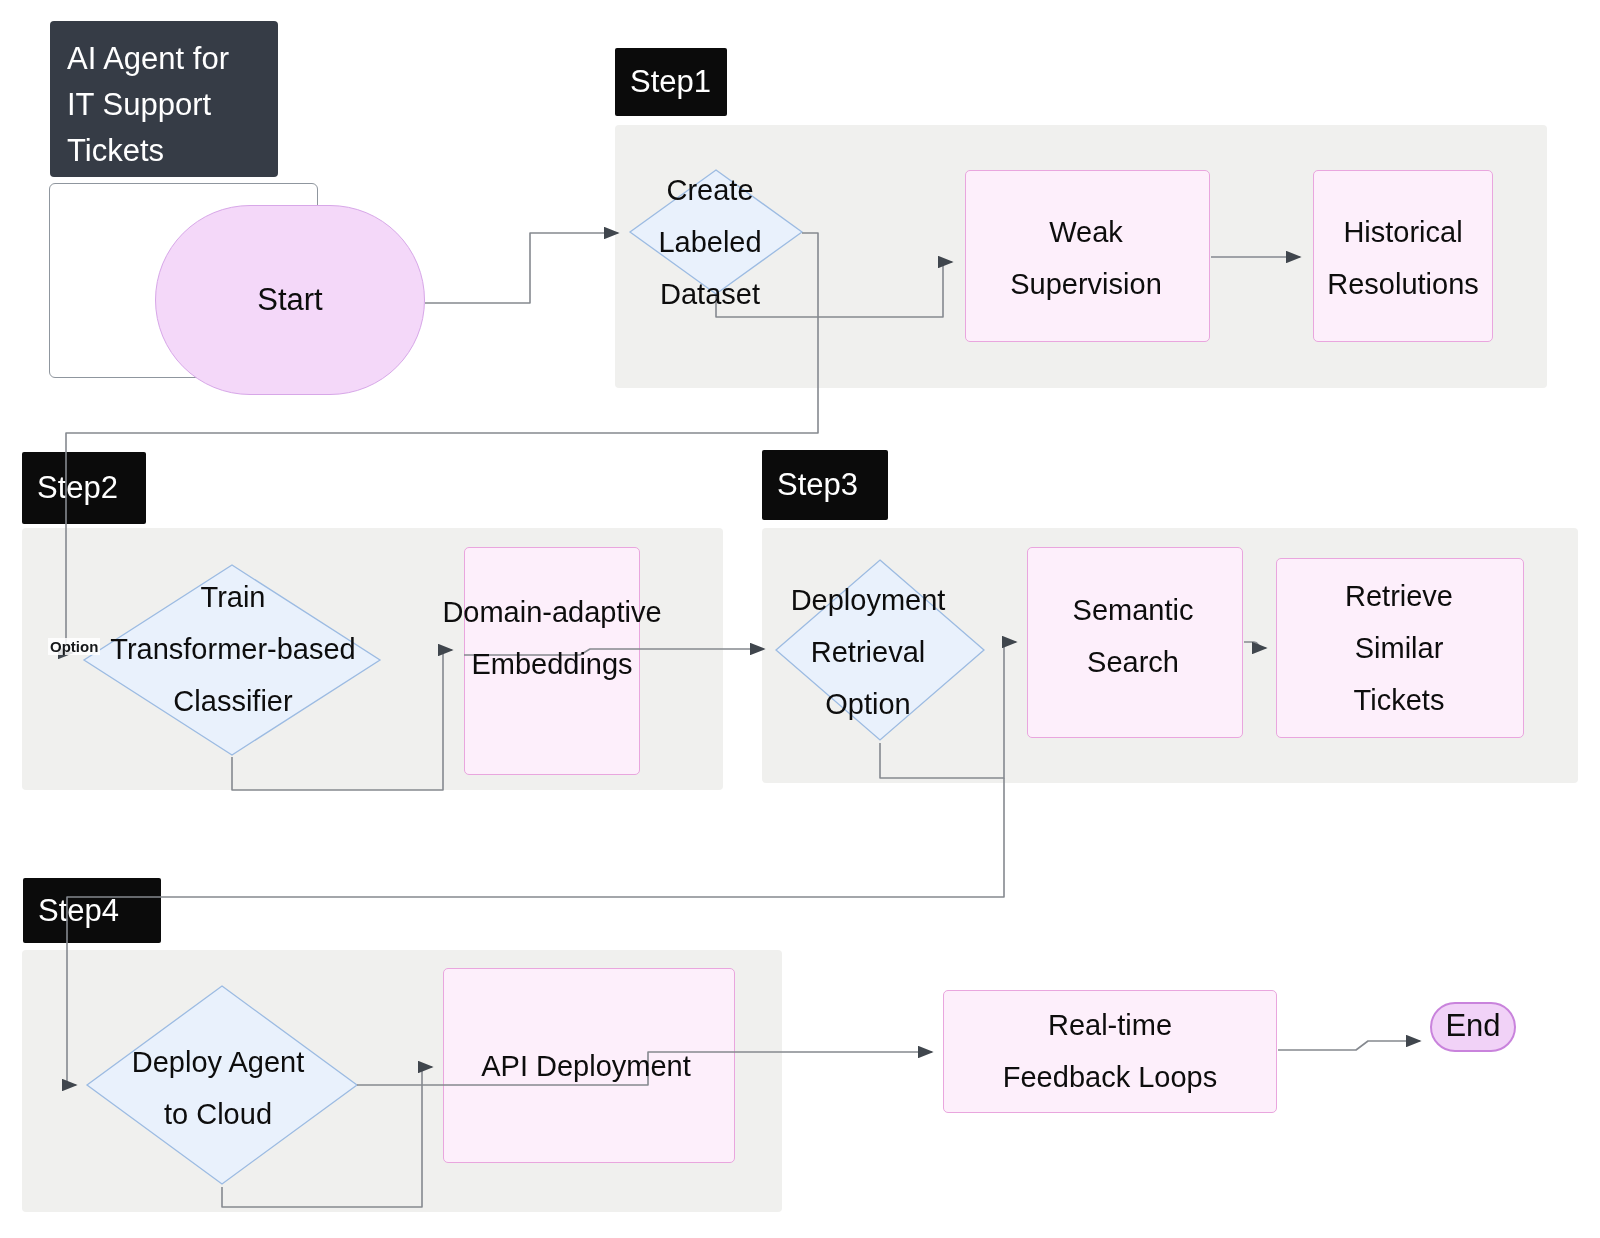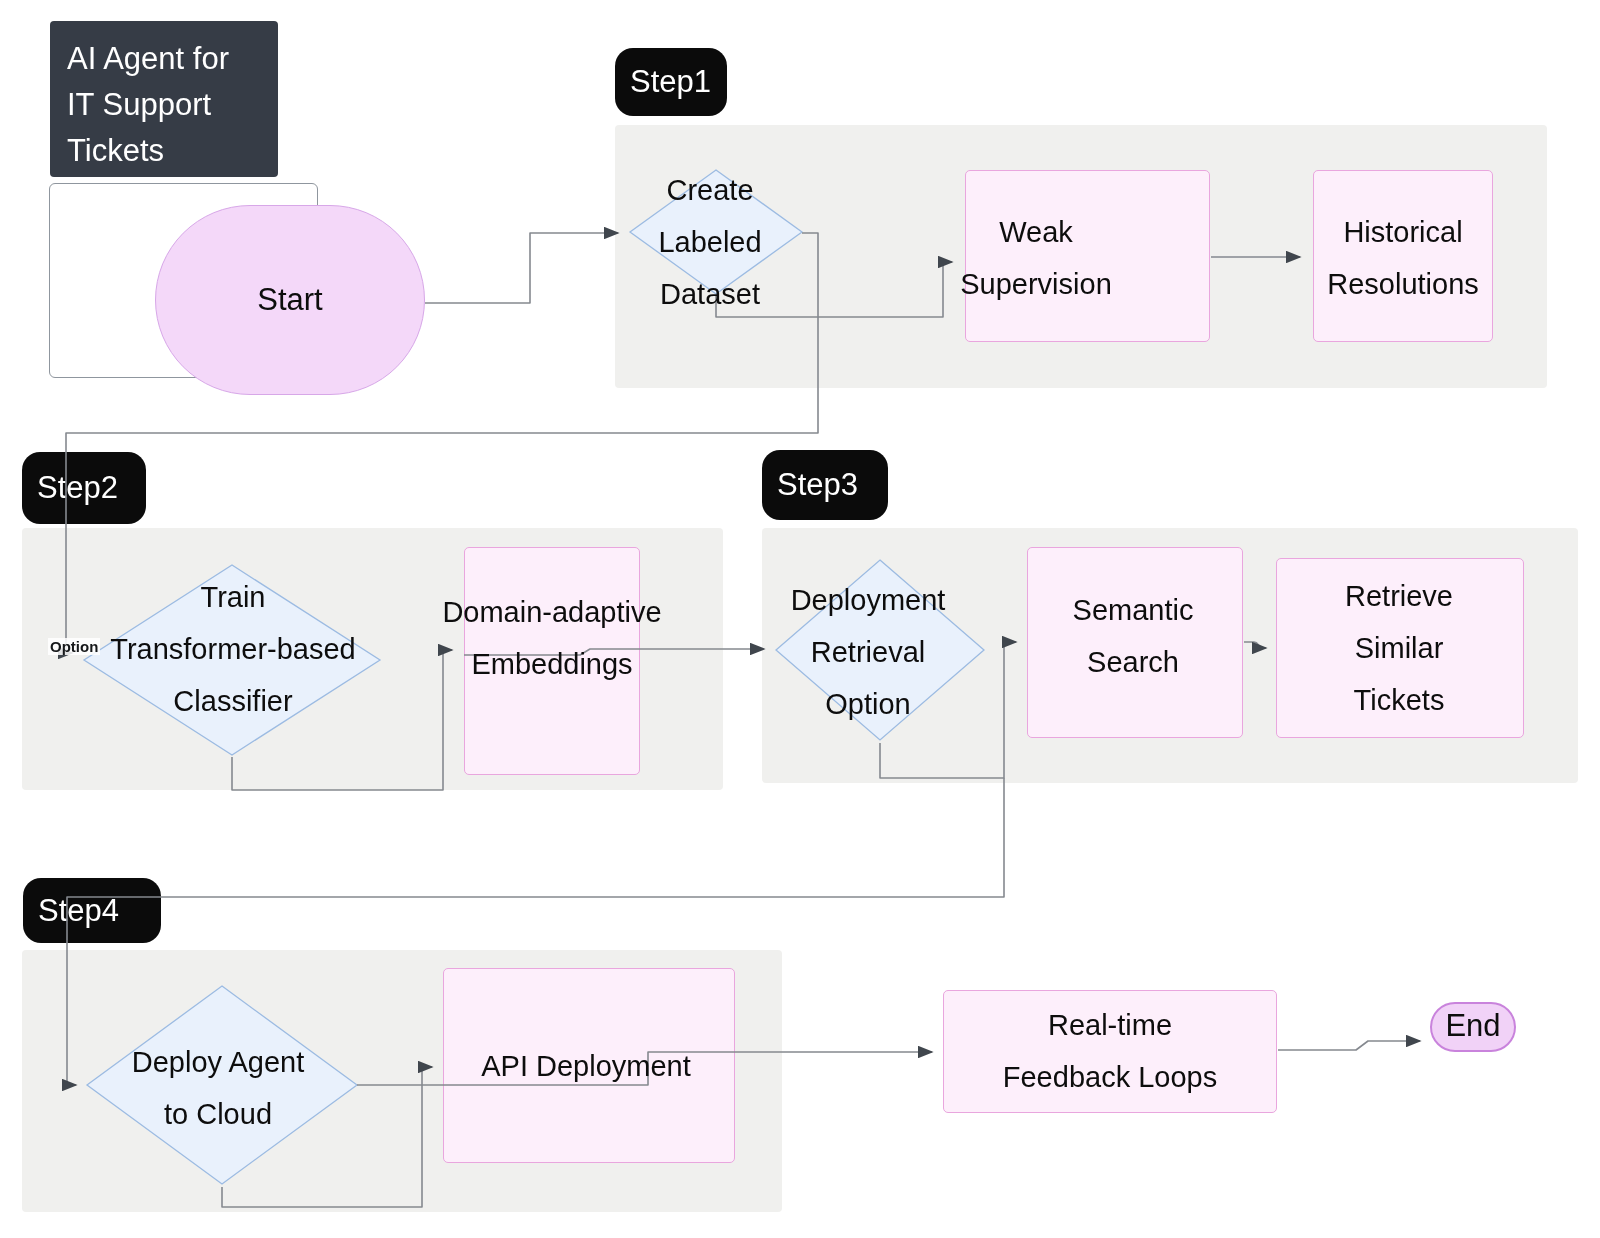--- a/index.html
+++ b/index.html
@@ -3,21 +3,21 @@
 <meta charset="utf-8">
 <style>
   html,body{margin:0;padding:0;background:#ffffff;}
   body{width:1600px;height:1238px;position:relative;overflow:hidden;
        font-family:"Liberation Sans","DejaVu Sans",sans-serif;color:#0d0d0d;}
 
   
   .container{position:absolute;background:#f0f0ee;border-radius:4px;z-index:1;}
 
   
-  .steplabel{position:absolute;background:#0b0b0b;border-radius:18px;color:#ffffff;
+  .steplabel{position:absolute;background:#0b0b0b;border-radius:2px;color:#ffffff;
              font-size:31px;display:flex;align-items:center;padding-left:15px;
              box-sizing:border-box;z-index:2;}
   .titlebox{position:absolute;left:50px;top:21px;width:228px;height:156px;
             background:#363c46;border-radius:4px;color:#ffffff;font-size:31px;
             line-height:46px;padding:15px 0 0 17px;box-sizing:border-box;z-index:2;}
 
   
   .pbox{position:absolute;background:#fdeffb;border:1.5px solid #e9a6de;
         border-radius:5px;box-sizing:border-box;z-index:2;}
 
@@ -109,21 +109,21 @@
 </svg>
 
 <div class="ntext big" style="left:290px;top:275px;">Start</div>
 
 <div class="ntext" style="left:710px;top:164px;">
   <div>Create</div>
   <div>Labeled</div>
   <div>Dataset</div>
 </div>
 
-<div class="ntext" style="left:1036px;top:206px;text-align:center;">
+<div class="ntext" style="left:1086px;top:206px;text-align:center;">
   <div>Weak</div>
   <div>Supervision</div>
 </div>
 
 <div class="ntext" style="left:1403px;top:206px;">
   <div>Historical</div>
   <div>Resolutions</div>
 </div>
 
 <div class="ntext" style="left:233px;top:571px;">

